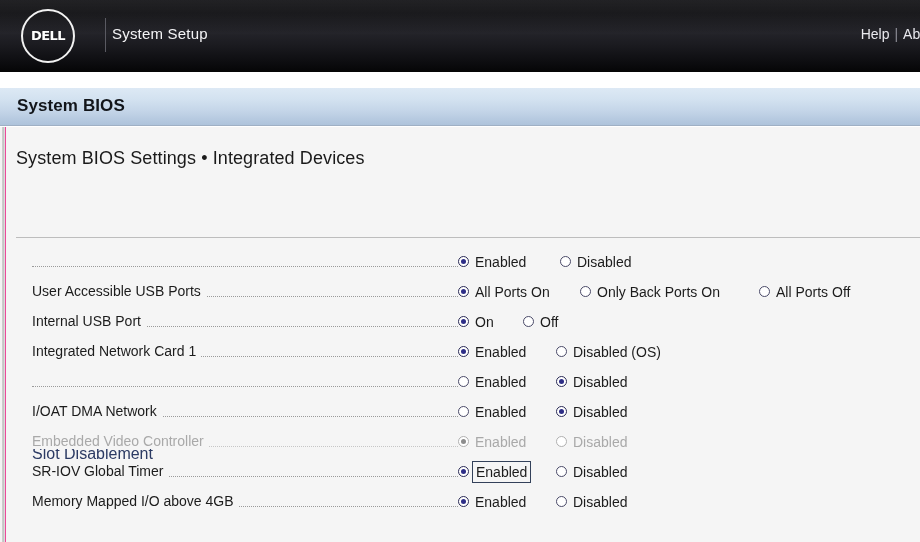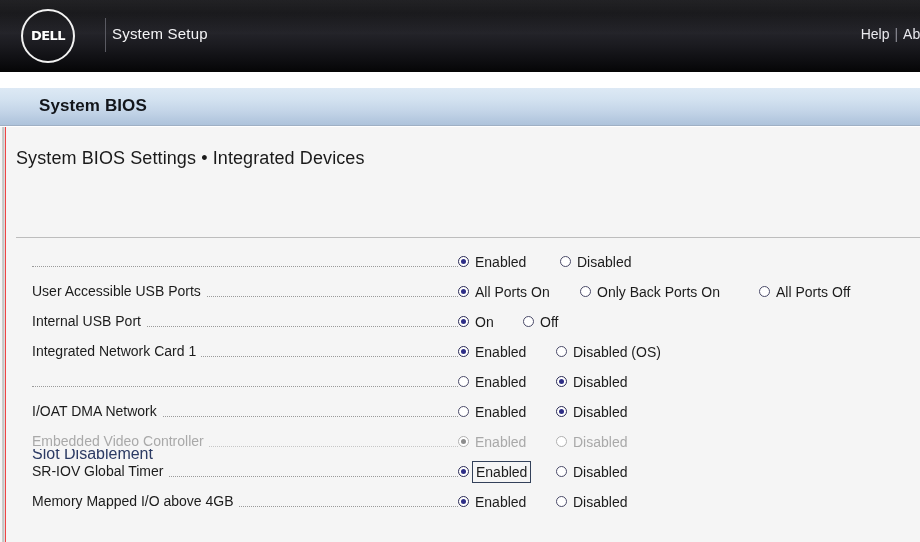--- a/index.html
+++ b/index.html
@@ -92,29 +92,28 @@
     border-bottom: 1px solid #9fb0c4;
     box-sizing: border-box;
   }
   #titlebar-text {
     position: absolute;
     left: 17px; top: 8px;
     font-size: 17px;
     font-weight: bold;
     color: #12151a;
     letter-spacing: 0.1px;
-    margin-left: 22px;
   }
 
   
   #content {
     position: absolute;
     left: 0; top: 55px;
     width: 920px; height: 415px;
-    background: #ef4444;
+    background: #ec4899;
   }
   #content-left-edge {
     position: absolute;
     left: 0px; top: 0px;
     width: 5px; height: 415px;
     background: linear-gradient(to right, #f4f4f4 0%, #f4f4f4 30%, #b9b9b9 60%, #e8e8e8 100%);
   }
   #content-inner {
     position: absolute;
     left: 6px; top: 0;

